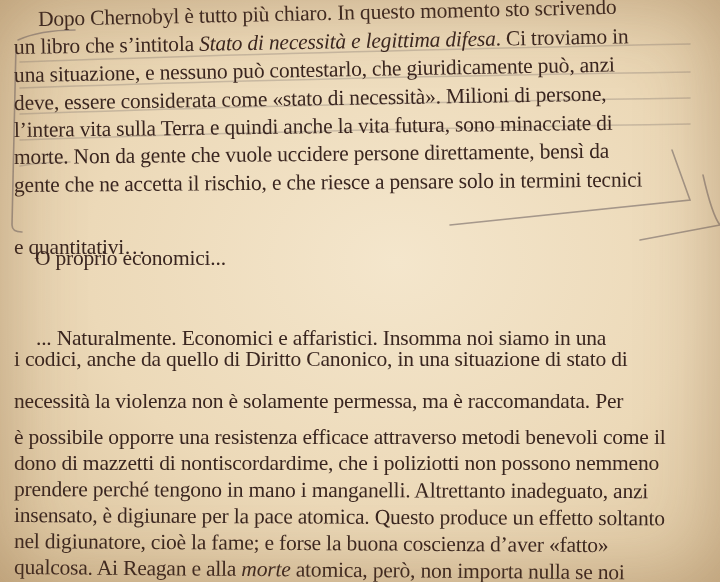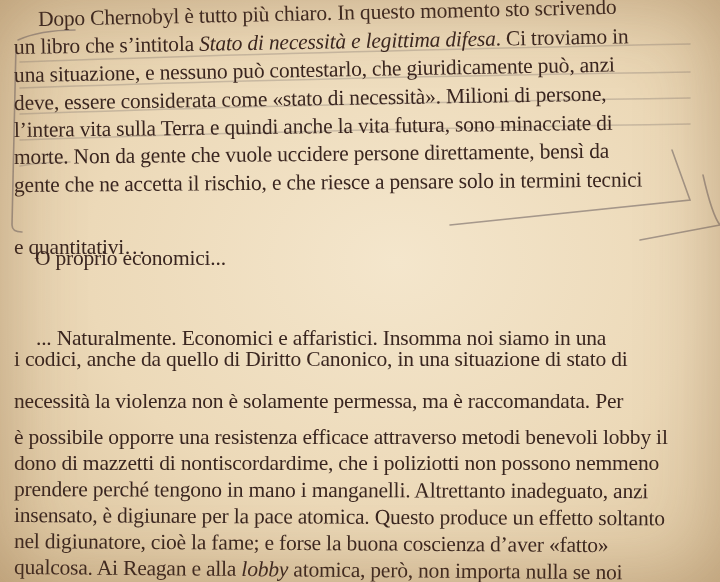--- a/index.html
+++ b/index.html
@@ -48,22 +48,22 @@
   <div class="line" style="top:117px; transform:rotate(-0.7deg);">l’intera vita sulla Terra e quindi anche la vita futura, sono minacciate di</div>
   <div class="line" style="top:144px; transform:rotate(-0.6deg);">morte. Non da gente che vuole uccidere persone direttamente, bensì da</div>
   <div class="line" style="top:172px; transform:rotate(-0.5deg);">gente che ne accetta il rischio, e che riesce a pensare solo in termini tecnici</div>
   <div class="line" style="top:198px;margin-top:36px;">e quantitativi…</div>
 
   <div class="line" style="top:245px; left:35px; text-align:right;">O proprio economici...</div>
 
   <div class="line" style="top:293px; left:36px;margin-top:32px;">... Naturalmente. Economici e affaristici. Insomma noi siamo in una</div>
   <div class="line" style="top:346px;">i codici, anche da quello di Diritto Canonico, in una situazione di stato di</div>
   <div class="line" style="top:372px;margin-top:16px;">necessità la violenza non è solamente permessa, ma è raccomandata. Per</div>
-  <div class="line" style="top:424px;">è possibile opporre una resistenza efficace attraverso metodi benevoli lobby il</div>
+  <div class="line" style="top:424px;">è possibile opporre una resistenza efficace attraverso metodi benevoli come il</div>
   <div class="line" style="top:450px;">dono di mazzetti di nontiscordardime, che i poliziotti non possono nemmeno</div>
   <div class="line" style="top:476px; transform:rotate(0.2deg);">prendere perché tengono in mano i manganelli. Altrettanto inadeguato, anzi</div>
   <div class="line" style="top:502px; transform:rotate(0.3deg);">insensato, è digiunare per la pace atomica. Questo produce un effetto soltanto</div>
   <div class="line" style="top:528px; transform:rotate(0.4deg);">nel digiunatore, cioè la fame; e forse la buona coscienza d’aver «fatto»</div>
-  <div class="line" style="top:554px; transform:rotate(0.5deg);"><span>qualcosa. Ai Reagan e alla </span><i>lobby</i><span> atomica, però, non importa nulla se noi</span></div>
+  <div class="line" style="top:554px; transform:rotate(0.5deg);"><span>qualcosa. Ai Reagan e alla </span><i>morte</i><span> atomica, però, non importa nulla se noi</span></div>
   <div class="line" style="top:578px; transform:rotate(0.6deg);">mangiamo un panino al prosciutto in più o in meno. Tutte queste co</div>
 
   <div class="vignette"></div>
 </div>
 
 </body></html>

